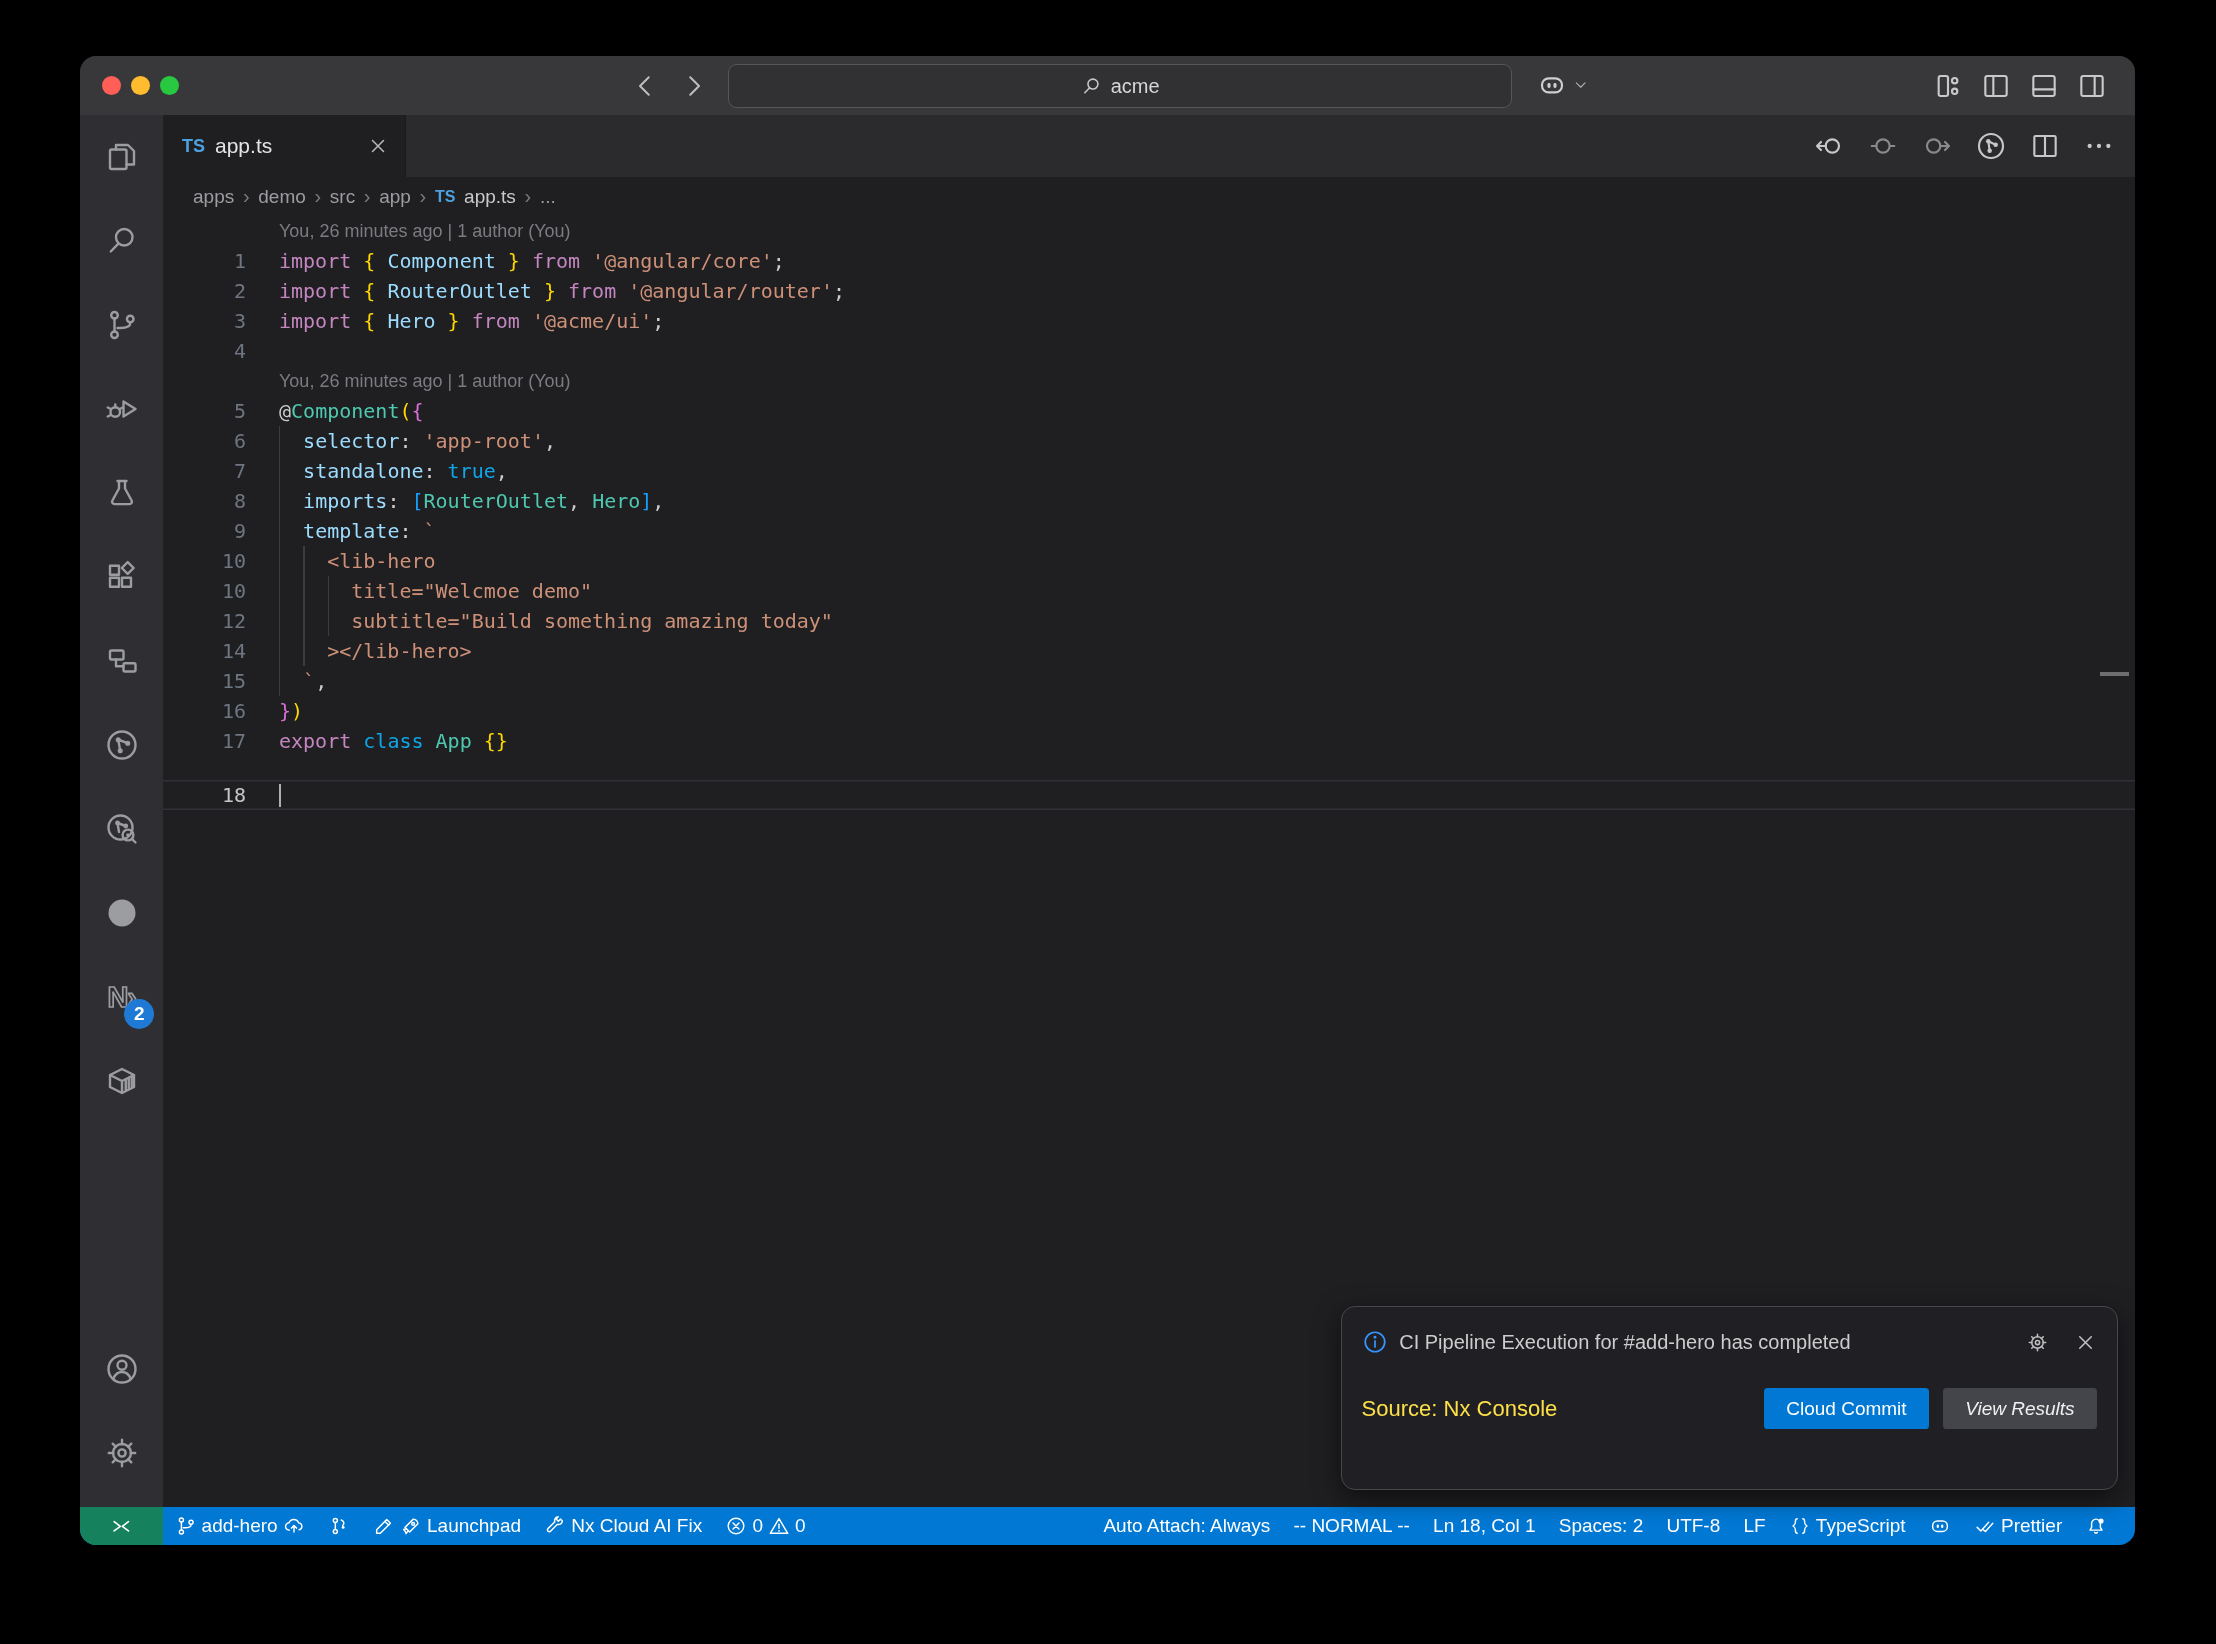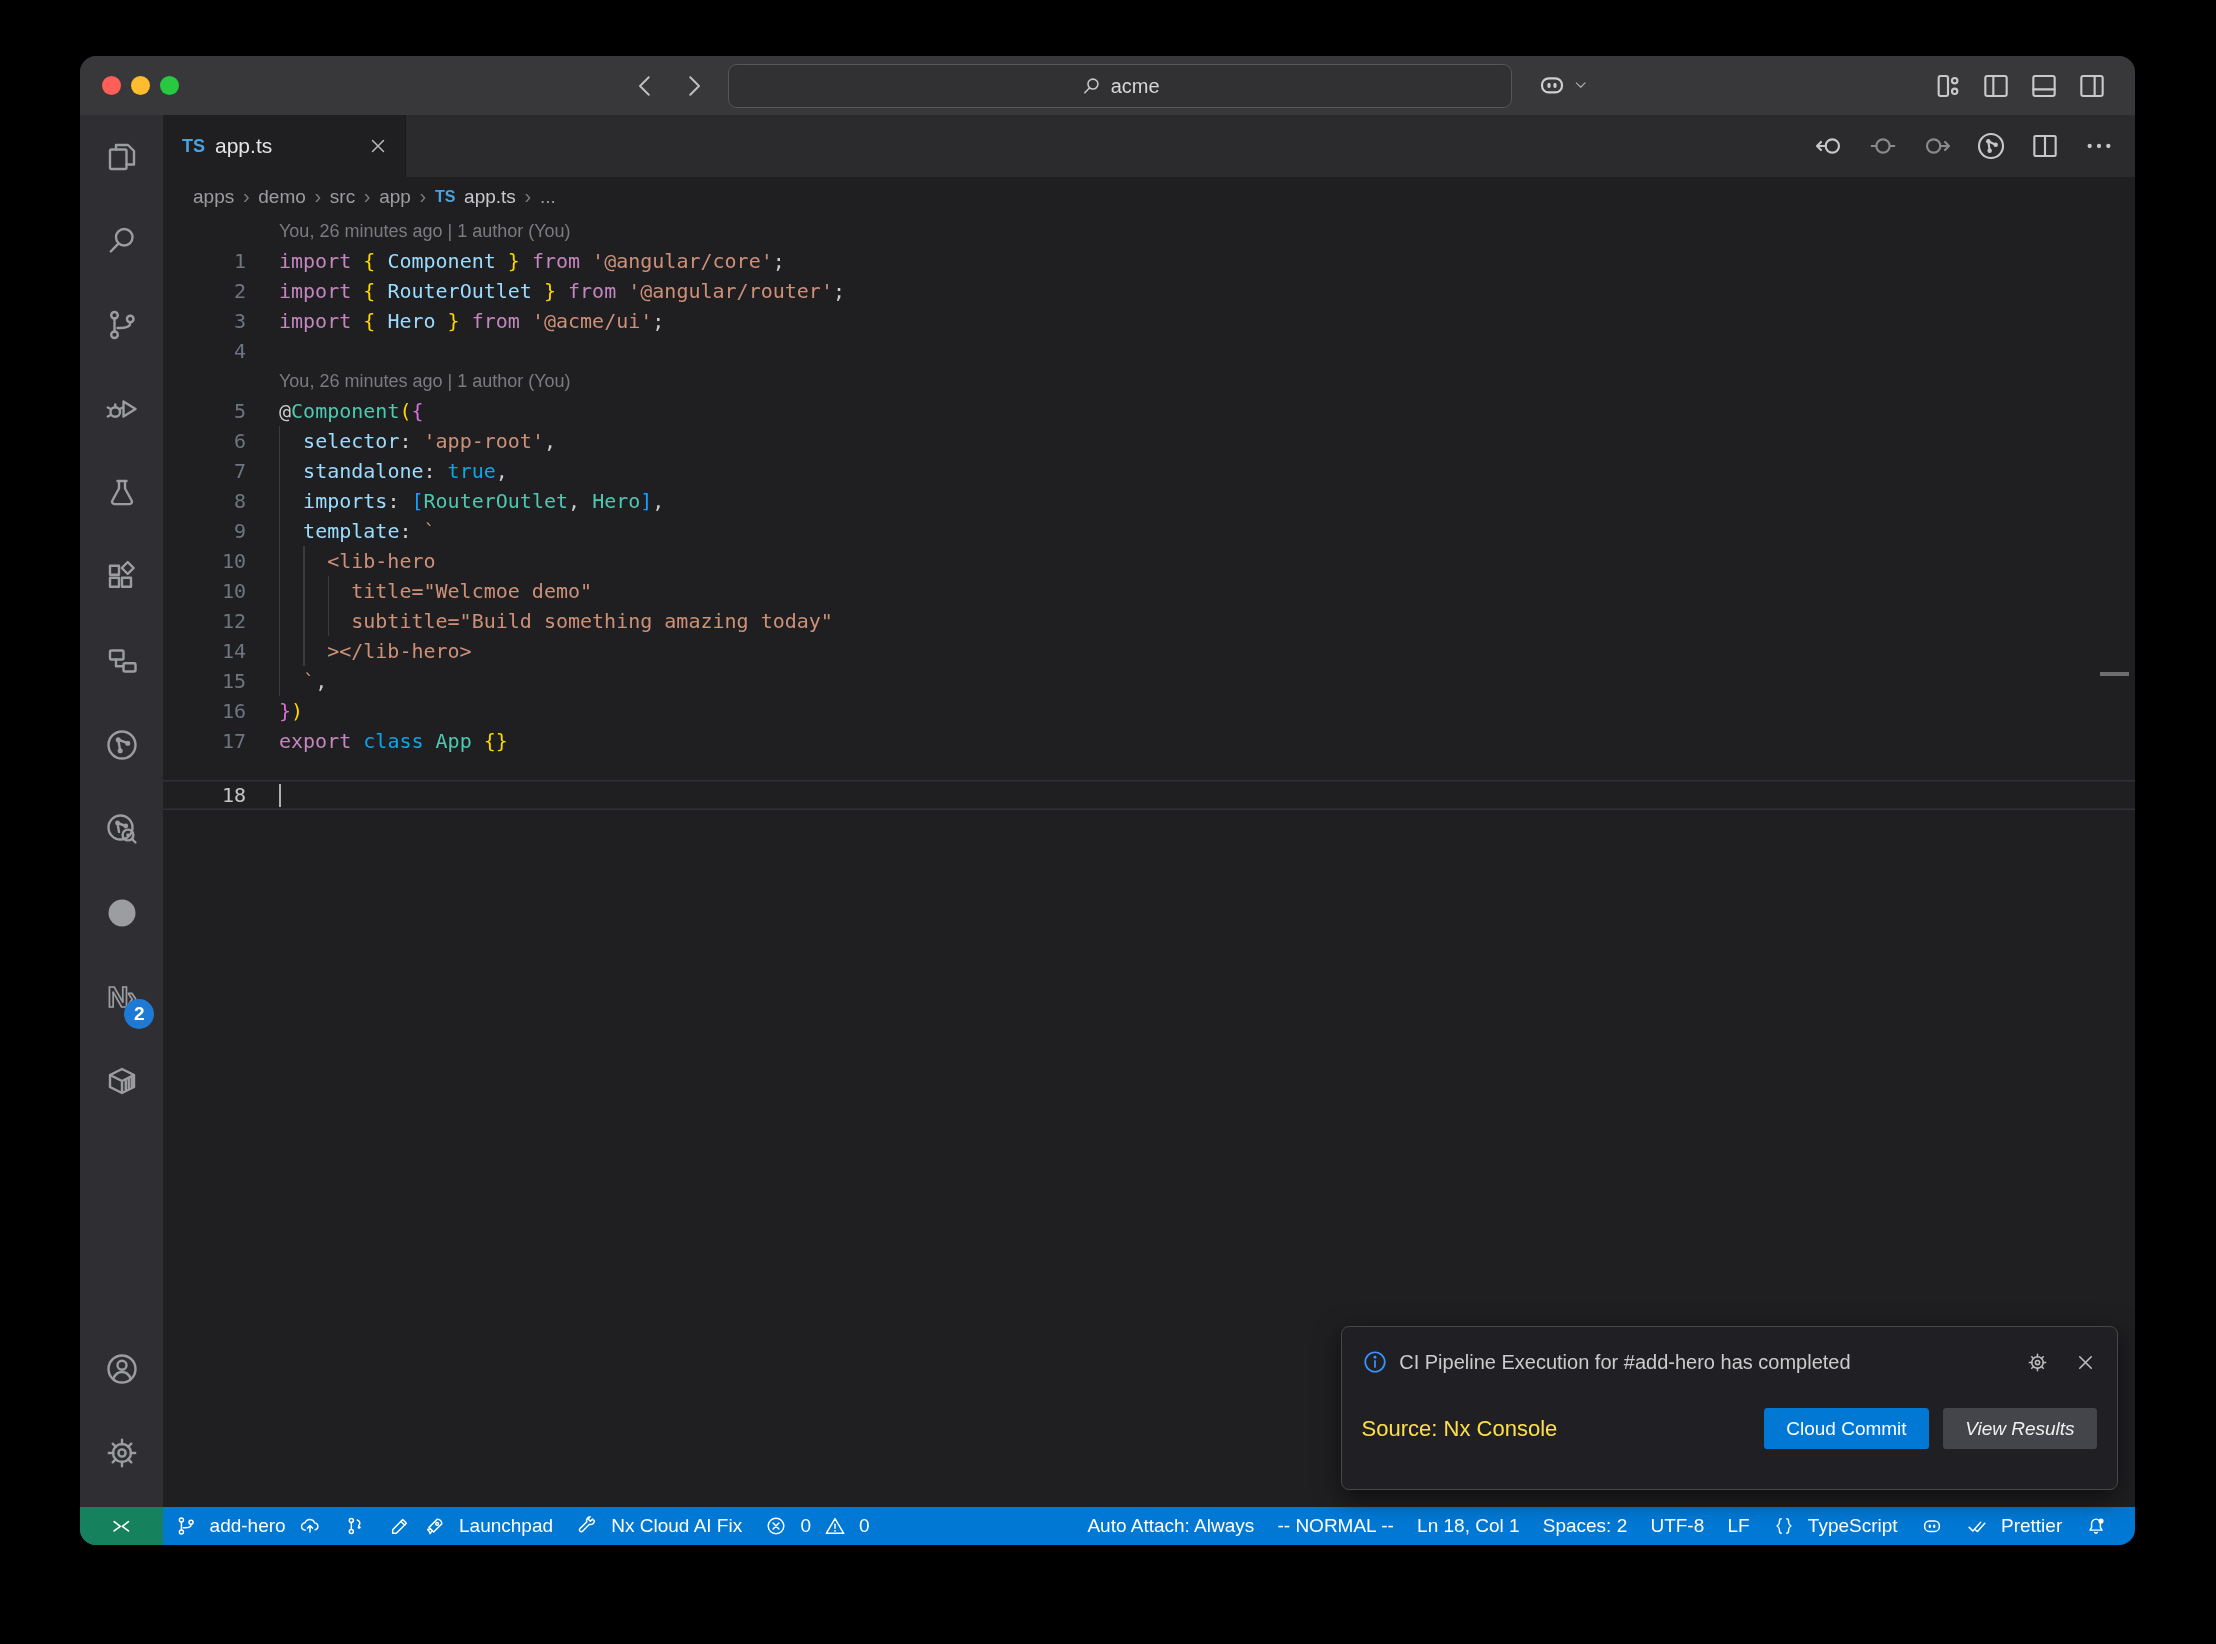--- a/index.html
+++ b/index.html
@@ -55,26 +55,26 @@
   .indent-guide{position:absolute;top:0;width:1.4px;height:30px;background:#3B3B40;}
   .cursor{position:absolute;left:0;top:3.6px;width:2.2px;height:23px;background:#AEAFAD;}
   .blame-row{height:30px;line-height:30px;padding-left:116px;color:#7B7B80;font-size:18px;font-family:"Liberation Sans",sans-serif;}
   .tok-kw{color:#C586C0;} .tok-kw2{color:#0ea5e9;} .tok-typ{color:#4EC9B0;} .tok-vbl{color:#9CDCFE;}
   .tok-str{color:#CE9178;} .tok-pun{color:#CCCCCC;} .tok-b1{color:#FFD700;} .tok-b2{color:#DA70D6;} .tok-b3{color:#179FFF;}
   .scroll-mark{position:absolute;right:5.8px;top:557px;width:29px;height:3.6px;background:#8A8A8A;opacity:.75;}
   
   .statusbar{height:38px;background:#0078D4;display:flex;align-items:center;color:#FFFFFF;font-size:19px;}
   .sb-remote{width:83px;height:38px;background:#16825D;display:flex;align-items:center;justify-content:center;flex:none;}
   .sb-remote .ic{width:24.6px;height:24.6px;}
-  .sb-item{display:flex;align-items:center;gap:13px;padding:0 11.6px;height:38px;white-space:nowrap;}
+  .sb-item{display:flex;align-items:center;gap:5px;padding:0 11.6px;height:38px;white-space:nowrap;}
   .sb-item .ic{width:22px;height:22px;}
   .sb-right{margin-left:auto;display:flex;align-items:center;padding-right:16px;}
   
-  .toast{position:absolute;right:17.4px;bottom:55px;width:777px;height:164px;background:#202024;
-    border:1.4px solid #47474B;border-radius:8px;box-shadow:0 7.2px 26px rgba(0,0,0,.55);padding:22px 20px;box-sizing:border-box;}
+  .toast{position:absolute;right:17.4px;bottom:55px;width:777px;height:184px;background:#202024;
+    border:1.4px solid #47474B;border-radius:14px;box-shadow:0 7.2px 26px rgba(0,0,0,.55);padding:22px 20px;box-sizing:border-box;}
   .toast-head{display:flex;align-items:center;gap:11.6px;}
   .toast-head .info{width:26px;height:26px;color:#3794FF;flex:none;}
   .toast-title{color:#CCCCCC;font-size:20px;flex:1;}
   .toast-head .tool{width:23px;height:23px;color:#BFBFBF;margin-left:13px;flex:none;}
   .toast-foot{display:flex;align-items:center;margin-top:33px;}
   .toast-source{color:#fde047;font-size:22px;flex:1;}
   .btn{height:41px;padding:0 22px;border-radius:3.6px;font-size:19px;display:flex;align-items:center;margin-left:14.5px;}
   .btn-primary{background:#0078D4;color:#fff;}
   .btn-secondary{background:#43454A;color:#F0F0F0;font-style:italic;}
   

